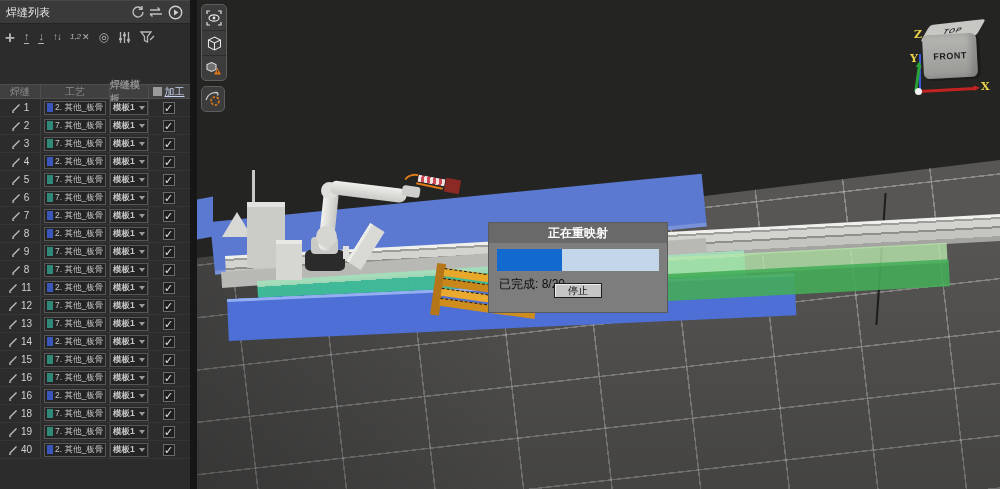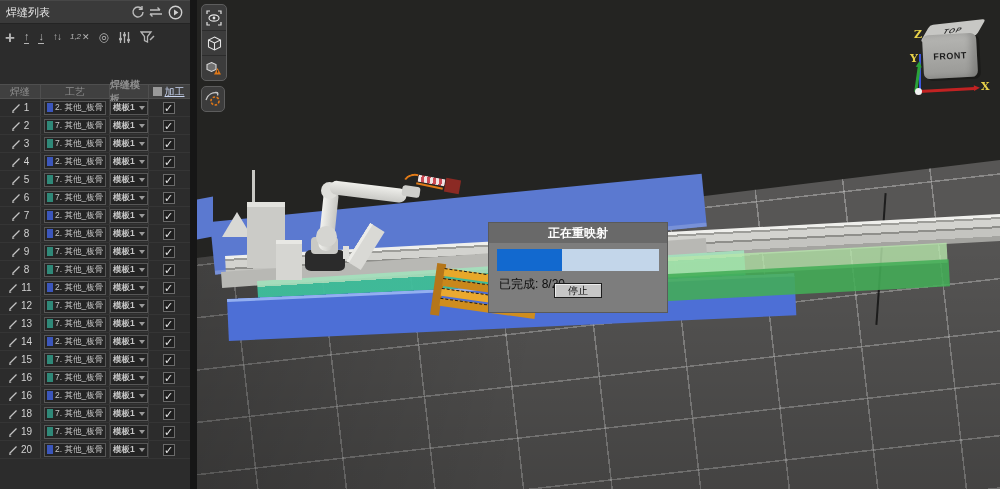--- a/index.html
+++ b/index.html
@@ -692,21 +692,21 @@
     <div class="c4">
       <div class="checkbox">✓</div>
     </div>
   </div>
           <div class="seam-row">
     <div class="c1 cell-num">
       <svg width="10" height="10" viewBox="0 0 10 10">
         <path d="M1.5 8.5 L8.5 1.5" stroke="#c4c4c4" stroke-width="1.3"></path>
         <path d="M1 9.2 L3.2 9.2" stroke="#c4c4c4" stroke-width="1"></path>
       </svg>
-      <span>20</span>
+      <span>40</span>
     </div>
     <div class="c2">
       <div class="mini-combo proc-combo">
         <span class="swatch" style="background: rgb(59, 86, 187);"></span>
         <span>2. 其他_板骨</span>
 
       </div>
     </div>
     <div class="c3">
       <div class="mini-combo tpl-combo">

